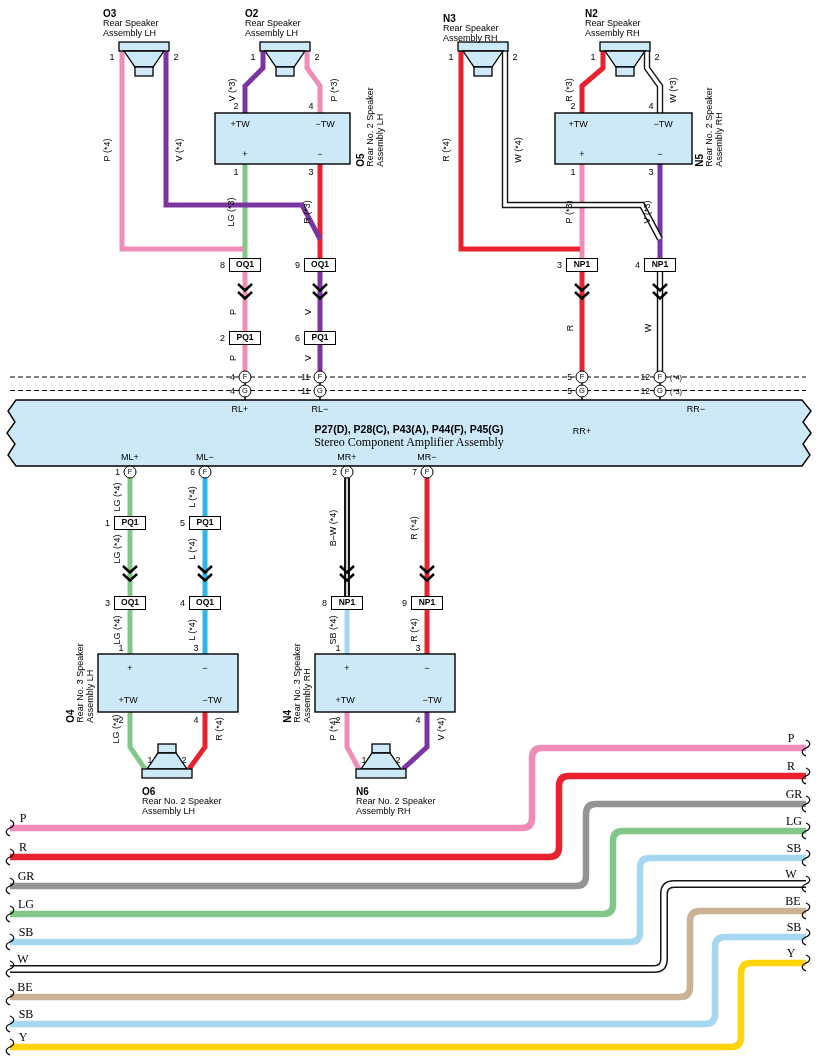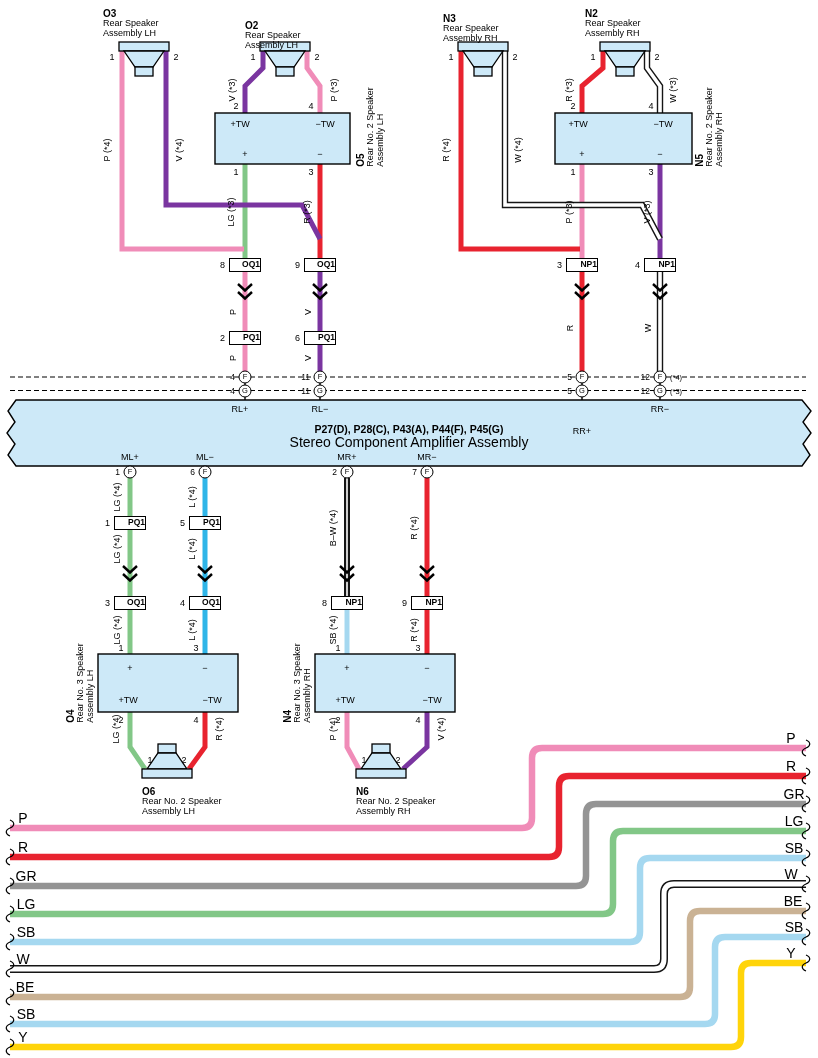--- a/index.html
+++ b/index.html
@@ -5,30 +5,30 @@
   html,body { margin:0; padding:0; background:#fff; }
   .page { position:relative; width:818px; height:1058px; background:#ffffff;
           font-family:"Liberation Sans", sans-serif; color:#000; overflow:hidden; }
   svg.layer { position:absolute; left:0; top:0; }
 
   
   .L { position:absolute; white-space:nowrap; color:#000; }
   .c { transform:translate(-50%,-50%); }
   .v { transform:translate(-50%,-50%) rotate(-90deg); }
   .f9  { font-size:9px; }
-  .f95 { font-size:14px; }
+  .f95 { font-size:12px;font-family:Liberation Serif, serif; }
 
   .hdr { position:absolute; font-size:9px; line-height:9.6px; }
   .hdr .code { font-weight:bold; font-size:10px; line-height:11px; }
   .vhdr { position:absolute; font-size:9px; line-height:9.8px; white-space:nowrap;
           transform:translate(-50%,-50%) rotate(-90deg); }
   .vhdr .code { font-weight:bold; font-size:10px; }
 
   .conn { position:absolute; box-sizing:border-box; width:32px; height:14px; background:#fff;
-          border:1.6px solid #000; font-weight:bold; font-size:8.5px; line-height:11px; text-align:right; }
+          border:1.6px solid #000; font-weight:bold; font-size:8.5px; line-height:11px; text-align:center; }
   .cpin { position:absolute; font-size:9px; transform:translate(-100%,-50%); }
 
   .fgc  { position:absolute; box-sizing:border-box; width:13px; height:13px; background:#fff;
           border:1.3px solid #000; border-radius:50%; font-size:7.5px; line-height:10.5px;
           text-align:center; transform:translate(-50%,-50%); }
   .fgn  { position:absolute; font-size:8.5px; transform:translate(-100%,-50%); }
   .fgnote { position:absolute; font-size:7.5px; transform:translate(0,-50%); }
 
   
   polyline, path.wire { fill:none; stroke-width:5; }
@@ -162,21 +162,21 @@
     M10 989 c5 2 5 6 0 8 c-5 2 -5 6 0 8 M806 903 c5 2 5 6 0 8 c-5 2 -5 6 0 8
     M10 1016 c5 2 5 6 0 8 c-5 2 -5 6 0 8 M806 929 c5 2 5 6 0 8 c-5 2 -5 6 0 8
     M10 1039 c5 2 5 6 0 8 c-5 2 -5 6 0 8 M806 955 c5 2 5 6 0 8 c-5 2 -5 6 0 8"></path>
 </svg>
 
 <div class="hdr" style="left:103px;top:8px">
   <div class="code">O3</div>
   <div>Rear Speaker</div>
   <div>Assembly LH</div>
 </div>
-<div class="hdr" style="left:245px;top:20px">
+<div class="hdr" style="left:245px;top:8px">
   <div class="code">O2</div>
   <div>Rear Speaker</div>
   <div>Assembly LH</div>
 </div>
 <div class="hdr" style="left:443px;top:13px">
   <div class="code">N3</div>
   <div>Rear Speaker</div>
   <div>Assembly RH</div>
 </div>
 <div class="hdr" style="left:585px;top:8px">
@@ -346,21 +346,21 @@
 <div class="fgn" style="left:195px;top:472px">6</div>
 <div class="fgc" style="left:205px;top:472px">F</div>
 <div class="fgn" style="left:337px;top:472px">2</div>
 <div class="fgc" style="left:347px;top:472px">F</div>
 <div class="fgn" style="left:417px;top:472px">7</div>
 <div class="fgc" style="left:427px;top:472px">F</div>
 
 <div class="L c f9" style="left:240px;top:409px">RL+</div>
 <div class="L c f9" style="left:320px;top:409px">RL−</div>
 <div class="L c f9" style="left:582px;top:431px">RR+</div>
-<div class="L c f9" style="left:660px;top:409px">RR−</div>
+<div class="L c f9" style="left:696px;top:409px">RR−</div>
 <div class="L c" style="left:409px;top:429px;font-weight:bold;font-size:10.5px">P27(D), P28(C), P43(A), P44(F), P45(G)</div>
 <div class="L c f95" style="left:409px;top:442px">Stereo Component Amplifier Assembly</div>
 <div class="L c f9" style="left:130px;top:457px">ML+</div>
 <div class="L c f9" style="left:205px;top:457px">ML−</div>
 <div class="L c f9" style="left:347px;top:457px">MR+</div>
 <div class="L c f9" style="left:427px;top:457px">MR−</div>
 
 <div class="L c f95" style="left:23px;top:818px">P</div>
 <div class="L c f95" style="left:23px;top:847px">R</div>
 <div class="L c f95" style="left:26px;top:876px">GR</div>

